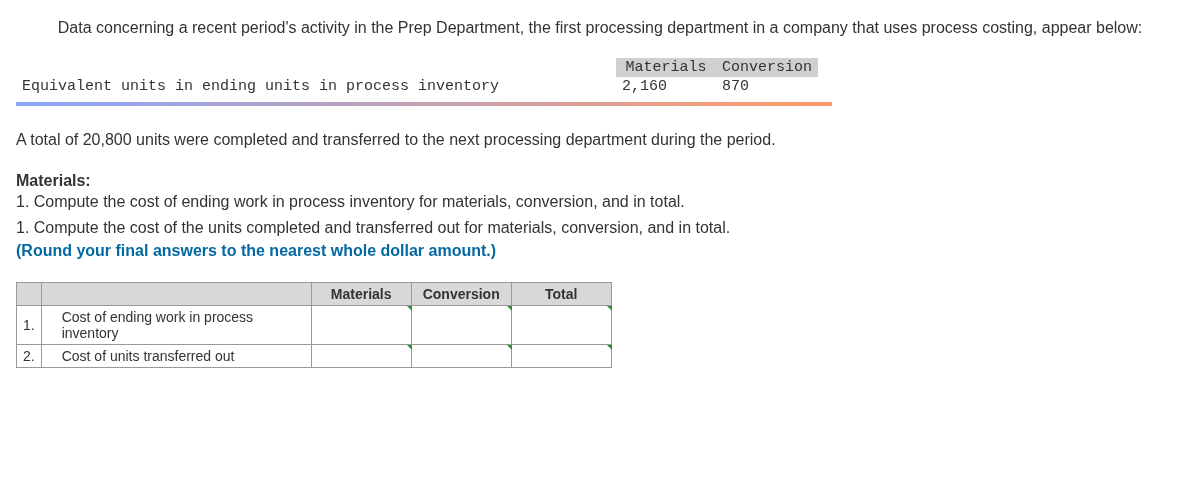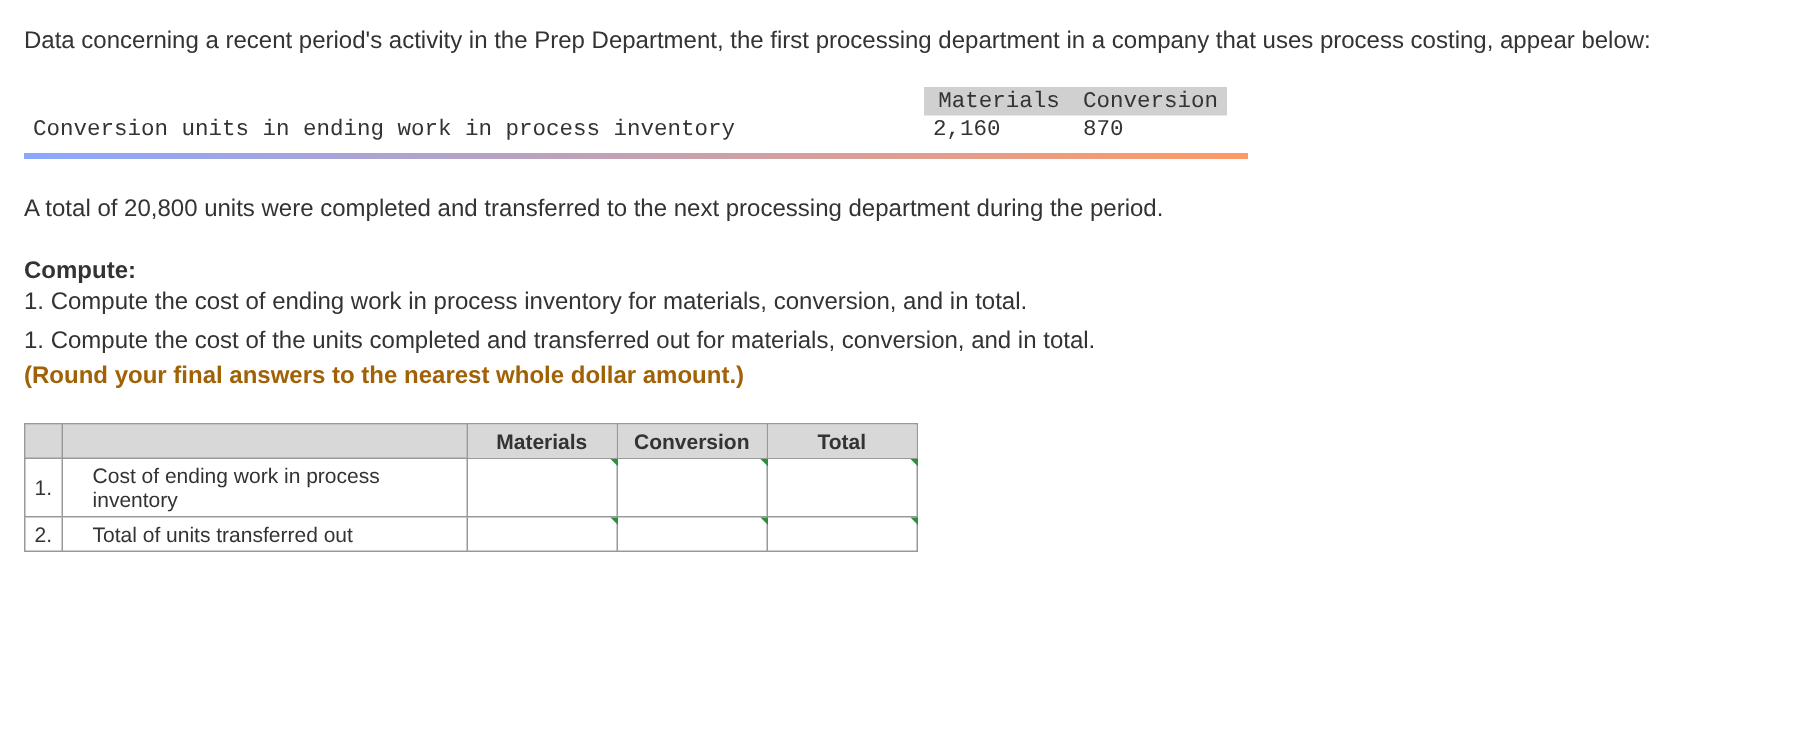--- a/index.html
+++ b/index.html
@@ -8,20 +8,21 @@
       font-size: 16px;
       color: #333;
       margin: 0;
       padding: 16px;
       width: 1200px;
       background: #fff;
     }
     .intro-text {
       margin: 0 0 18px 0;
       line-height: 1.5;
+      text-align: center;
     }
     .data-table {
       border-collapse: collapse;
       margin-bottom: 6px;
       font-family: "Courier New", Courier, monospace;
       font-size: 15px;
     }
     .data-table td {
       padding: 1px 6px;
       white-space: nowrap;
@@ -54,21 +55,21 @@
     .required-heading {
       font-weight: bold;
       margin: 0;
     }
     .req-list {
       margin: 0 0 2px 0;
       line-height: 1.5;
     }
     .round-note {
       font-weight: bold;
-      color: #a16207;
+      color: #0369a1;
       margin: 0 0 22px 0;
     }
     .answer-table {
       border-collapse: collapse;
       font-family: Arial, Helvetica, sans-serif;
       font-size: 14px;
     }
     .answer-table td {
       border: 1px solid #999;
       padding: 3px 6px;
@@ -117,32 +118,32 @@
 <p class="intro-text">Data concerning a recent period's activity in the Prep Department, the first processing department in a company that uses process costing, appear below:</p>
 
 <table class="data-table">
   <tbody>
       <tr class="header-row">
     <td class="label-col"></td>
     <td class="num-col">Materials</td>
     <td class="num-col">Conversion</td>
   </tr>
   <tr>
-    <td class="label-col">Conversion units in ending work in process inventory</td>
+    <td class="label-col">Equivalent units in ending units in process inventory</td>
     <td class="num-col">2,160</td>
     <td class="num-col">870</td>
   </tr>
 </tbody>
   </table>
 
 <div class="scroll-indicator"></div>
 
 <p class="middle-text">A total of 20,800 units were completed and transferred to the next processing department during the period.</p>
 
-<p class="required-heading">Compute:</p>
+<p class="required-heading">Materials:</p>
 <p class="req-list">1. Compute the cost of ending work in process inventory for materials, conversion, and in total.</p>
 <p class="req-list">1. Compute the cost of the units completed and transferred out for materials, conversion, and in total.</p>
 <p class="round-note">(Round your final answers to the nearest whole dollar amount.)</p>
 
 <table class="answer-table">
   <tbody>
       <tr class="ans-header">
     <td class="col-num"></td>
     <td class="col-label"></td>
     <td class="col-val">Materials</td>
@@ -157,21 +158,21 @@
         </td>
     <td class="col-val input-cell">
           <span class="cell-tick"></span>
         </td>
     <td class="col-val input-cell">
           <span class="cell-tick"></span>
         </td>
   </tr>
   <tr>
     <td class="col-num">2.</td>
-    <td class="col-label">Total of units transferred out</td>
+    <td class="col-label">Cost of units transferred out</td>
     <td class="col-val input-cell">
           <span class="cell-tick"></span>
         </td>
     <td class="col-val input-cell">
           <span class="cell-tick"></span>
         </td>
     <td class="col-val input-cell">
           <span class="cell-tick"></span>
         </td>
   </tr>

